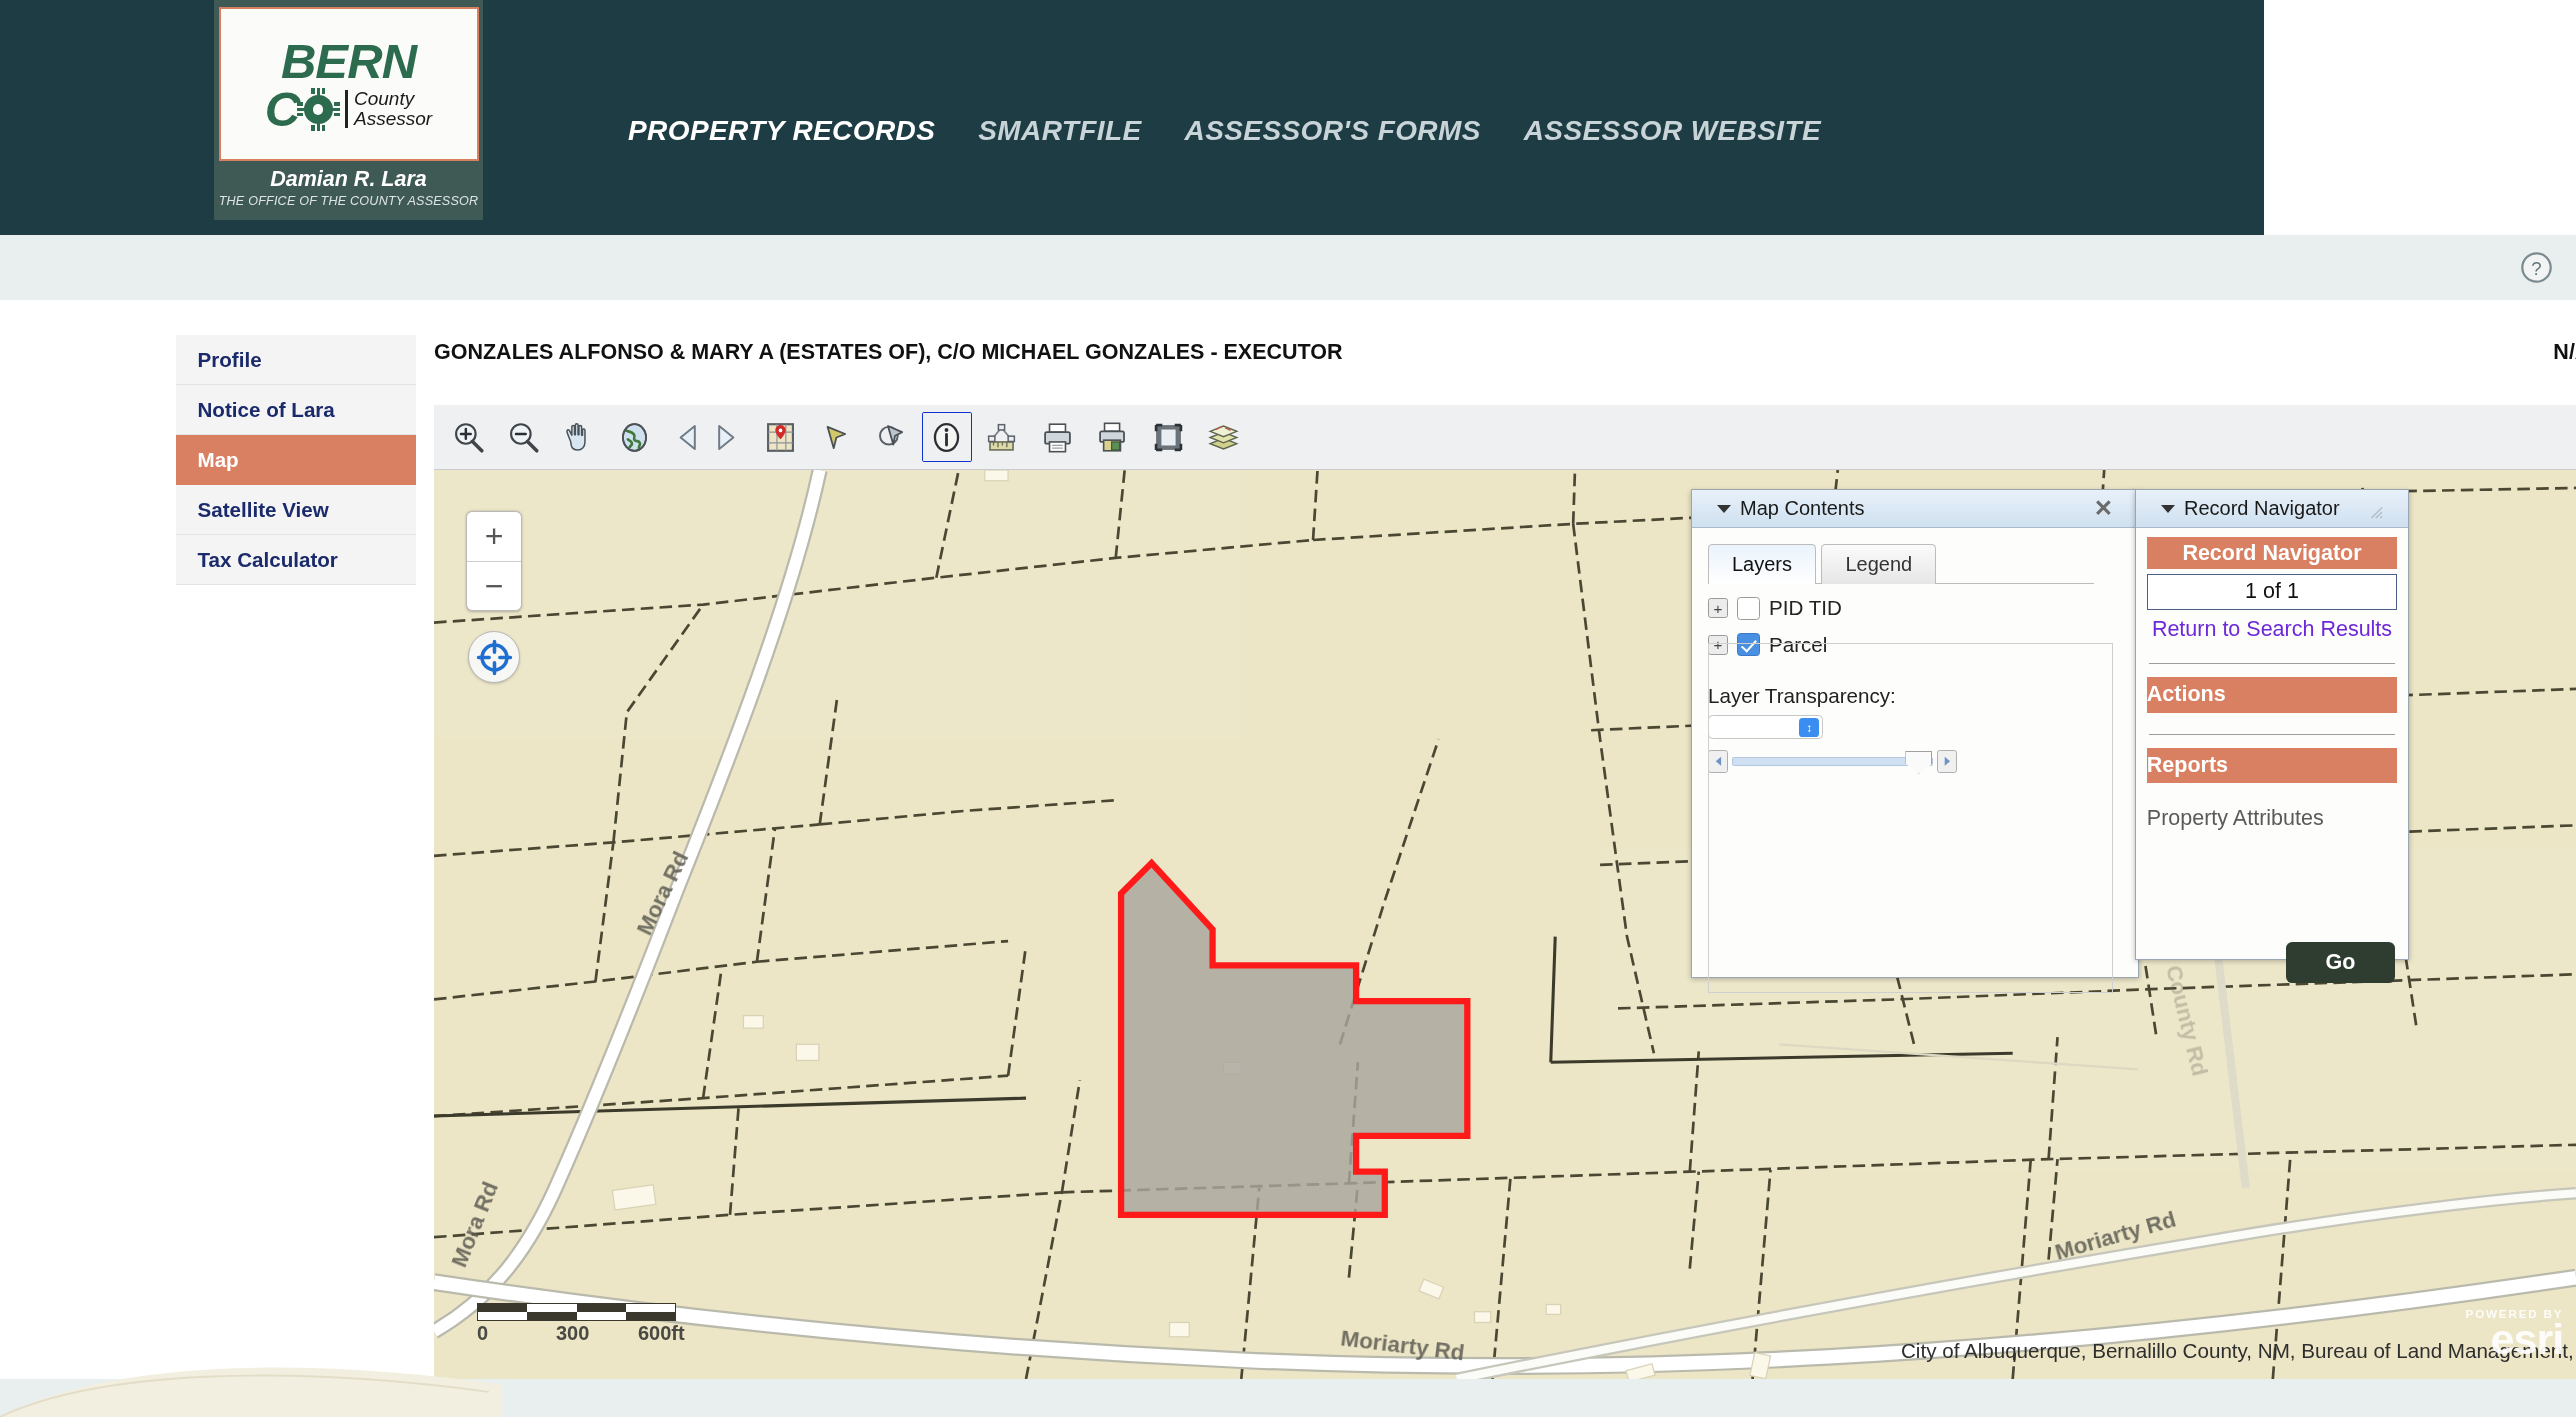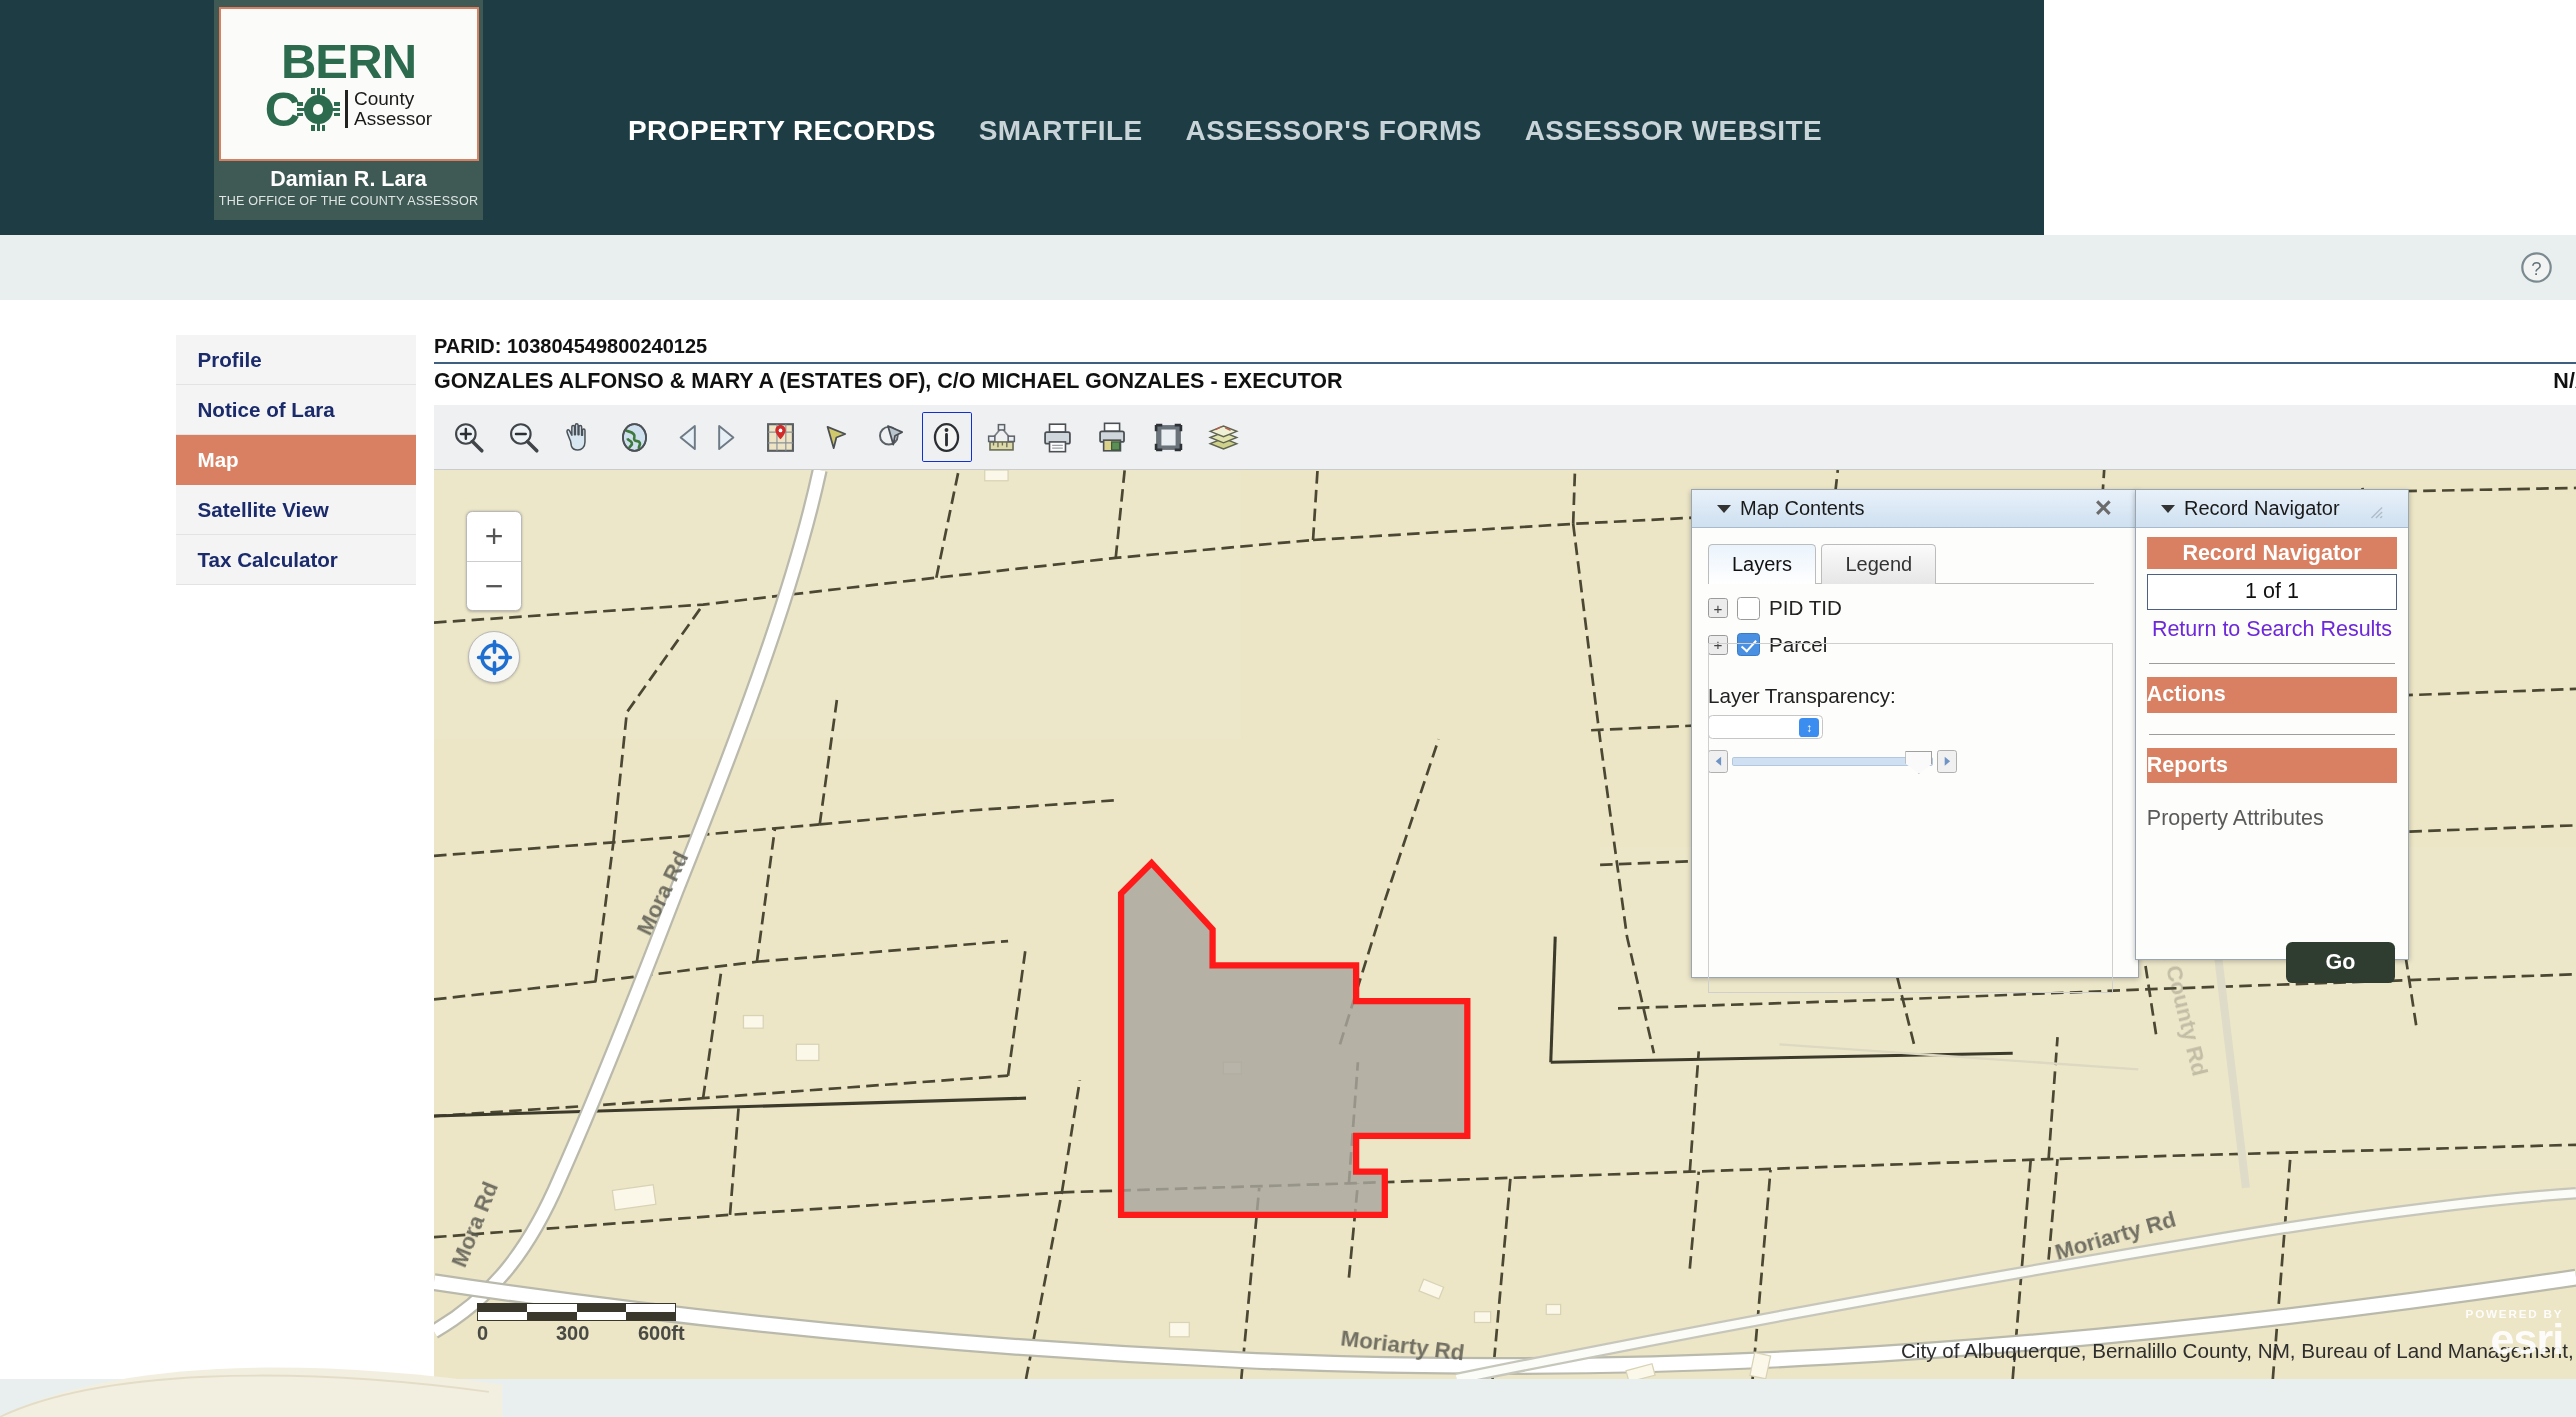--- a/index.html
+++ b/index.html
@@ -8,22 +8,23 @@
     margin: 0; padding: 0;
     width: 2576px; height: 1417px;
     overflow: hidden;
     font-family: "Liberation Sans", sans-serif;
     background: #ffffff;
   }
   #root { position: relative; width: 2576px; height: 1417px; background: #fff; }
 
   
   .header {
-    position: absolute; left: 0; top: 0; width: 2044px; height: 235px;
+    position: absolute; left: 0; top: 0; width: 2264px; height: 235px;
     background: #1d3c44;
+    font-style: italic;
   }
   .logo-box {
     position: absolute; left: 214px; top: 0px; width: 269px; height: 220px;
     background: #3f5a55;
     padding: 0;
   }
   .logo-white {
     position: absolute; left: 4.5px; top: 7.2px; width: 260px; height: 154px;
     background: #fbfbf9;
     border: 2.7px solid #d98063;
@@ -382,21 +383,20 @@
 
   <div class="sidebar">
     <div class="side-item">Profile</div>
     <div class="side-item">Notice of Lara</div>
     <div class="side-item active">Map</div>
     <div class="side-item">Satellite View</div>
     <div class="side-item">Tax Calculator</div>
   </div>
 
   <div class="parid-wrap">
-    <div class="parid-line">PARID: 103804549800240125</div>
     <div class="owner-line">
       <span>GONZALES ALFONSO &amp; MARY A (ESTATES OF), C/O MICHAEL GONZALES - EXECUTOR</span>
       <span class="owner-na">N/A</span>
     </div>
   </div>
 
   <div class="toolbar">
 
     <div class="tbtn">
       <svg width="39" height="39" viewBox="0 0 44 44">

